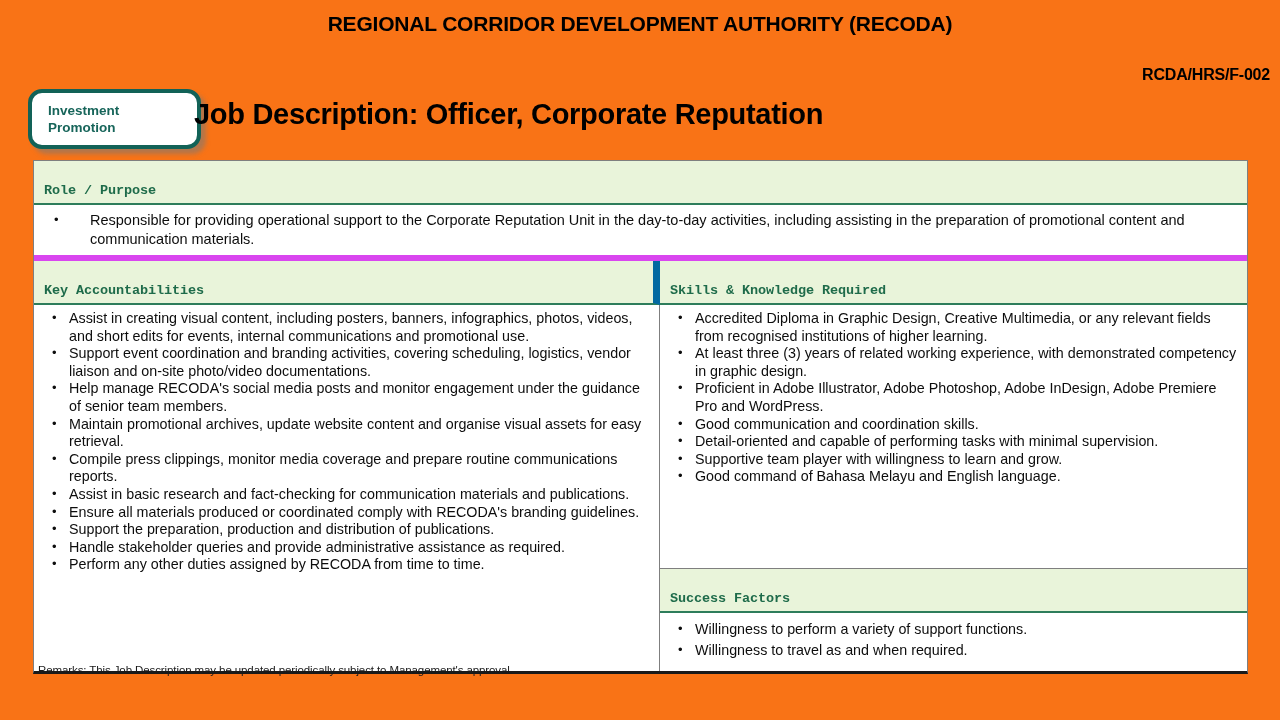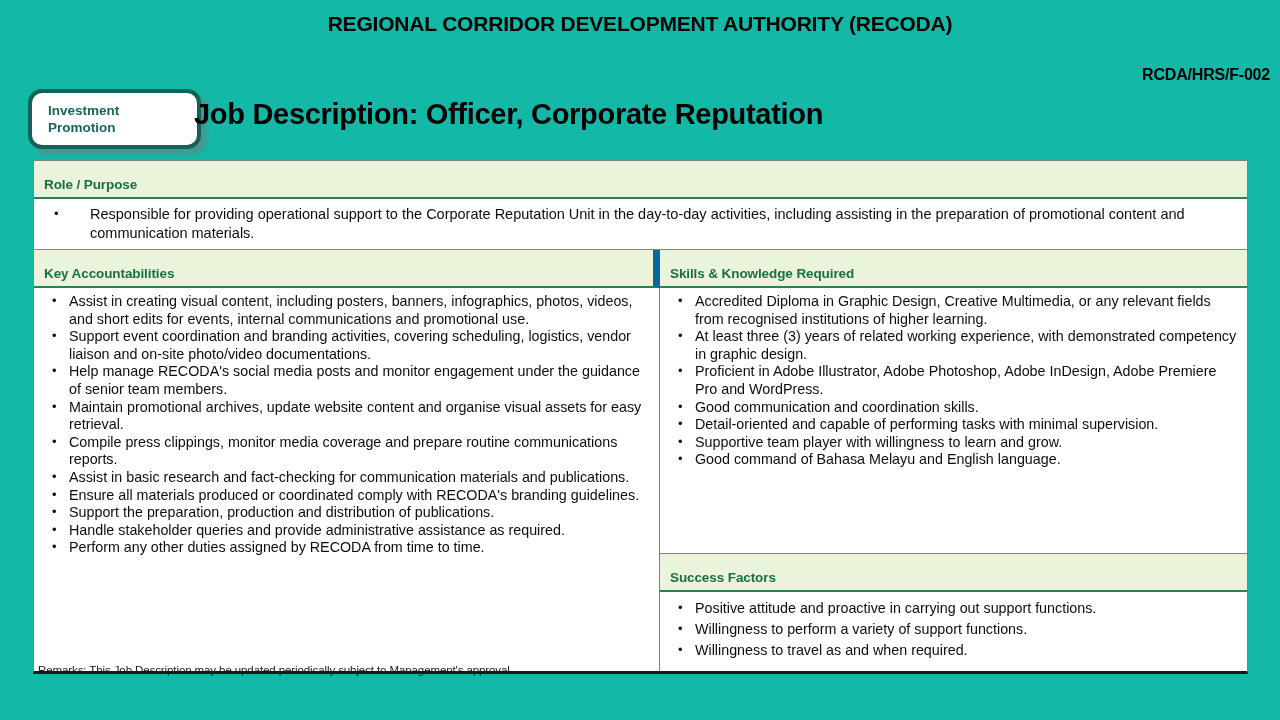--- a/index.html
+++ b/index.html
@@ -3,21 +3,21 @@
 <meta charset="utf-8">
 <style>
   * { box-sizing: border-box; }
   html, body {
     margin: 0; padding: 0;
     width: 1280px; height: 720px;
     background: #ffffff;
     font-family: "Liberation Sans", sans-serif;
     overflow: hidden;
   }
-  .page { position: relative; width: 1280px; height: 720px; background:#14b8a6; }
+  .page { position: relative; width: 1280px; height: 720px; background:#f97316; }
 
   
   .org-title {
     position: absolute; top: 10px; left: 0; width: 1280px;
     text-align: center;
     font-weight: bold; font-size: 21px; line-height: 27px;
     color: #000;
     letter-spacing: -0.2px;
   }
   .doc-code {
@@ -52,34 +52,35 @@
     position: absolute; left: 33px; top: 160px;
     width: 1215px; height: 514px;
     border: 1px solid #7f7f7f;
     border-bottom: 3px solid #1a1a1a;
     display: flex; flex-direction: column;
     background: #fff;
   }
   .band {
     background: #e9f4da;
     border-bottom: 2px solid #2e7d5b;
-    padding: 16px 10px 5px 10px;
+    padding: 22px 10px 5px 10px;
     font-size: 13.5px; font-weight: bold; color: #1e6b4a;
     letter-spacing: -0.1px;
     flex: none;
+    font-family: Liberation Mono, monospace;
   }
   .band.thin-top { border-top: 1px solid #7f7f7f; }
 
   .cellbody {
     padding: 6px 10px 6px 10px;
     background: #fff;
   }
 
   
-  .row-purpose { flex: none; border-bottom: 1px solid #d946ef; }
+  .row-purpose { flex: none; border-bottom: 6px solid #d946ef; }
   .purpose-list { margin: 0; padding: 0; list-style: none; }
   .purpose-list li {
     position: relative;
     padding-left: 46px;
     font-size: 14.5px; line-height: 19px; color: #0d0d0d;
   }
   .purpose-list li::before {
     content: "\2022"; position: absolute; left: 10px; top: -1px;
     font-size: 13px; color: #0d0d0d;
   }
@@ -182,21 +183,20 @@
               <li>Good communication and coordination skills.</li>
               <li>Detail-oriented and capable of performing tasks with minimal supervision.</li>
               <li>Supportive team player with willingness to learn and grow.</li>
               <li>Good command of Bahasa Melayu and English language.</li>
             </ul>
         </div>
         <div class="right-spacer"></div>
         <div class="band thin-top">Success Factors</div>
         <div class="sf-body">
           <ul class="bl">
-              <li>Positive attitude and proactive in carrying out support functions.</li>
               <li>Willingness to perform a variety of support functions.</li>
               <li>Willingness to travel as and when required.</li>
             </ul>
         </div>
       </div>
 
     </div>
   </div>
 
   <div class="remarks">Remarks: This Job Description may be updated periodically subject to Management's approval.</div>

